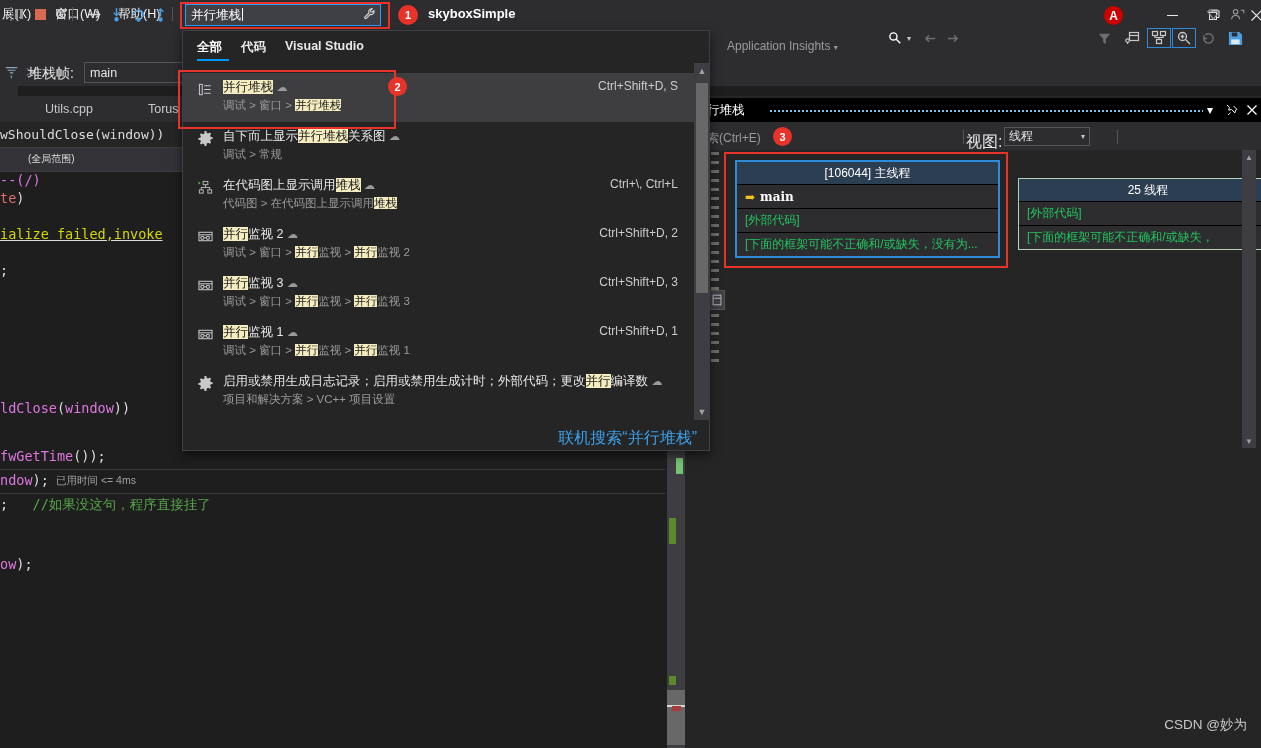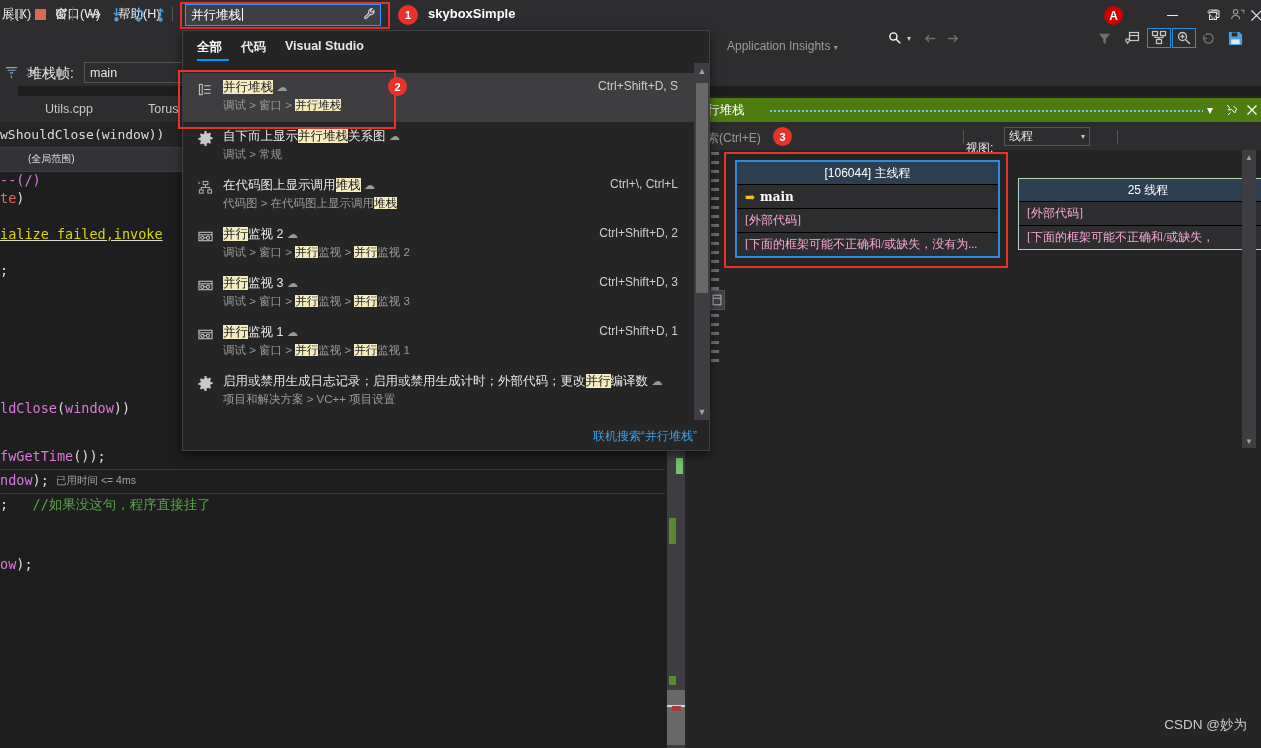--- a/index.html
+++ b/index.html
@@ -135,52 +135,52 @@
   .ql-title { position:absolute; left:40px; top:6px; font-size:12.5px; color:#e8e8e8; white-space:nowrap; }
   .ql-sub   { position:absolute; left:40px; top:25px; font-size:11.5px; color:#9a9a9a; white-space:nowrap; }
   .hl { background:#f5edc0; color:#1e1e1e; }
   .cloud { color:#9a9a9a; font-size:11px; }
   .ql-short { position:absolute; right:16px; top:6px; font-size:12px; color:#cccccc; white-space:nowrap; }
   .ql-scroll { position:absolute; left:511px; top:32px; width:16px; height:357px; background:#3e3e42; }
   .ql-arrow { position:absolute; left:511px; width:16px; height:16px; color:#a0a0a0;
               display:flex; align-items:center; justify-content:center; font-size:9px; background:#3e3e42; }
   .ql-thumb { position:absolute; left:513px; top:52px; width:12px; height:210px; background:#686868; }
   .ql-footer { position:absolute; left:0; top:389px; width:528px; height:32px; }
-  .ql-online { position:absolute; right:14px; top:8px; font-size:12px; color:#3b9fe8; white-space:nowrap; }
+  .ql-online { position:absolute; right:14px; top:8px; font-size:16px; color:#3b9fe8; white-space:nowrap; }
 
   
   .ps-panel { position:absolute; left:703px; top:98px; width:558px; height:350px; background:#252526; }
   .ps-title {
-    position:absolute; left:0; top:0; width:558px; height:24px; background:#4d7c0f;
+    position:absolute; left:0; top:0; width:558px; height:24px; background:#000000;
   }
   .ps-title-text { position:absolute; left:4px; top:4px; font-size:12.5px; color:#ffffff; white-space:nowrap; }
   .ps-dots { position:absolute; left:66px; top:11px; right:58px; height:3px;
      background-image: radial-gradient(circle, #7fc4ee 0.8px, transparent 1px);
      background-size: 4px 4px; }
   .ps-tbtn { position:absolute; top:3px; width:18px; height:18px; color:#fff;
              display:flex; align-items:center; justify-content:center; font-size:12px; }
 
   .ps-toolbar { position:absolute; left:0; top:24px; width:558px; height:28px; background:#2d2d30; }
   .ps-search { position:absolute; left:4px; top:30px; font-size:12px; color:#9a9a9a; white-space:nowrap; }
   .ps-tb-ico { position:absolute; top:28px; height:20px; display:flex; align-items:center; justify-content:center; }
-  .ps-view-label { position:absolute; left:966px; top:132px; font-size:12px; color:#e6e6e6;margin-top:8px; }
+  .ps-view-label { position:absolute; left:966px; top:132px; font-size:16px; color:#e6e6e6; }
   .ps-combo {
     position:absolute; left:1004px; top:127px; width:86px; height:19px;
     background:#2d2d30; border:1px solid #555; color:#e6e6e6; font-size:12px;
     display:flex; align-items:center; padding-left:4px;
   }
   .ps-combo .arw { position:absolute; right:4px; color:#c8c8c8; font-size:8px; }
 
   .ps-canvas { position:absolute; left:0; top:52px; width:558px; height:298px; background:#252526; }
 
   .thr-box { position:absolute; }
   .thr-hdr { height:22px; display:flex; align-items:center; justify-content:center;
              font-size:12px; color:#ffffff; }
-  .thr-row { height:24px; display:flex; align-items:center; font-size:12px; color:#f9a8d4;
-             padding-left:8px; border-top:1px solid #000; white-space:nowrap; overflow:hidden;font-family:Liberation Serif, serif; }
+  .thr-row { height:24px; display:flex; align-items:center; font-size:12px; color:#22c55e;
+             padding-left:8px; border-top:1px solid #000; white-space:nowrap; overflow:hidden; }
   .thr-row.main { color:#ffffff; font-weight:bold; font-family:"DejaVu Serif", serif; }
   .arrow-ico { color:#f0c419; margin-right:5px; font-size:12px; }
 
   .ps-vscroll { position:absolute; left:1242px; top:150px; width:14px; height:298px; background:#3e3e42; }
   .ps-vs-arrow { position:absolute; left:1242px; width:14px; height:14px; background:#3e3e42;
                  color:#a0a0a0; display:flex; align-items:center; justify-content:center; font-size:8px; }
   .ps-left-ruler { position:absolute; left:711px; top:152px; width:8px; height:230px; }
   .ps-left-ruler i { display:block; width:8px; height:3px; background:#6e6e6e; margin-bottom:6px; }
 
   .watermark { position:absolute; right:14px; bottom:14px; font-size:13.5px; color:#c8c8c8; }

